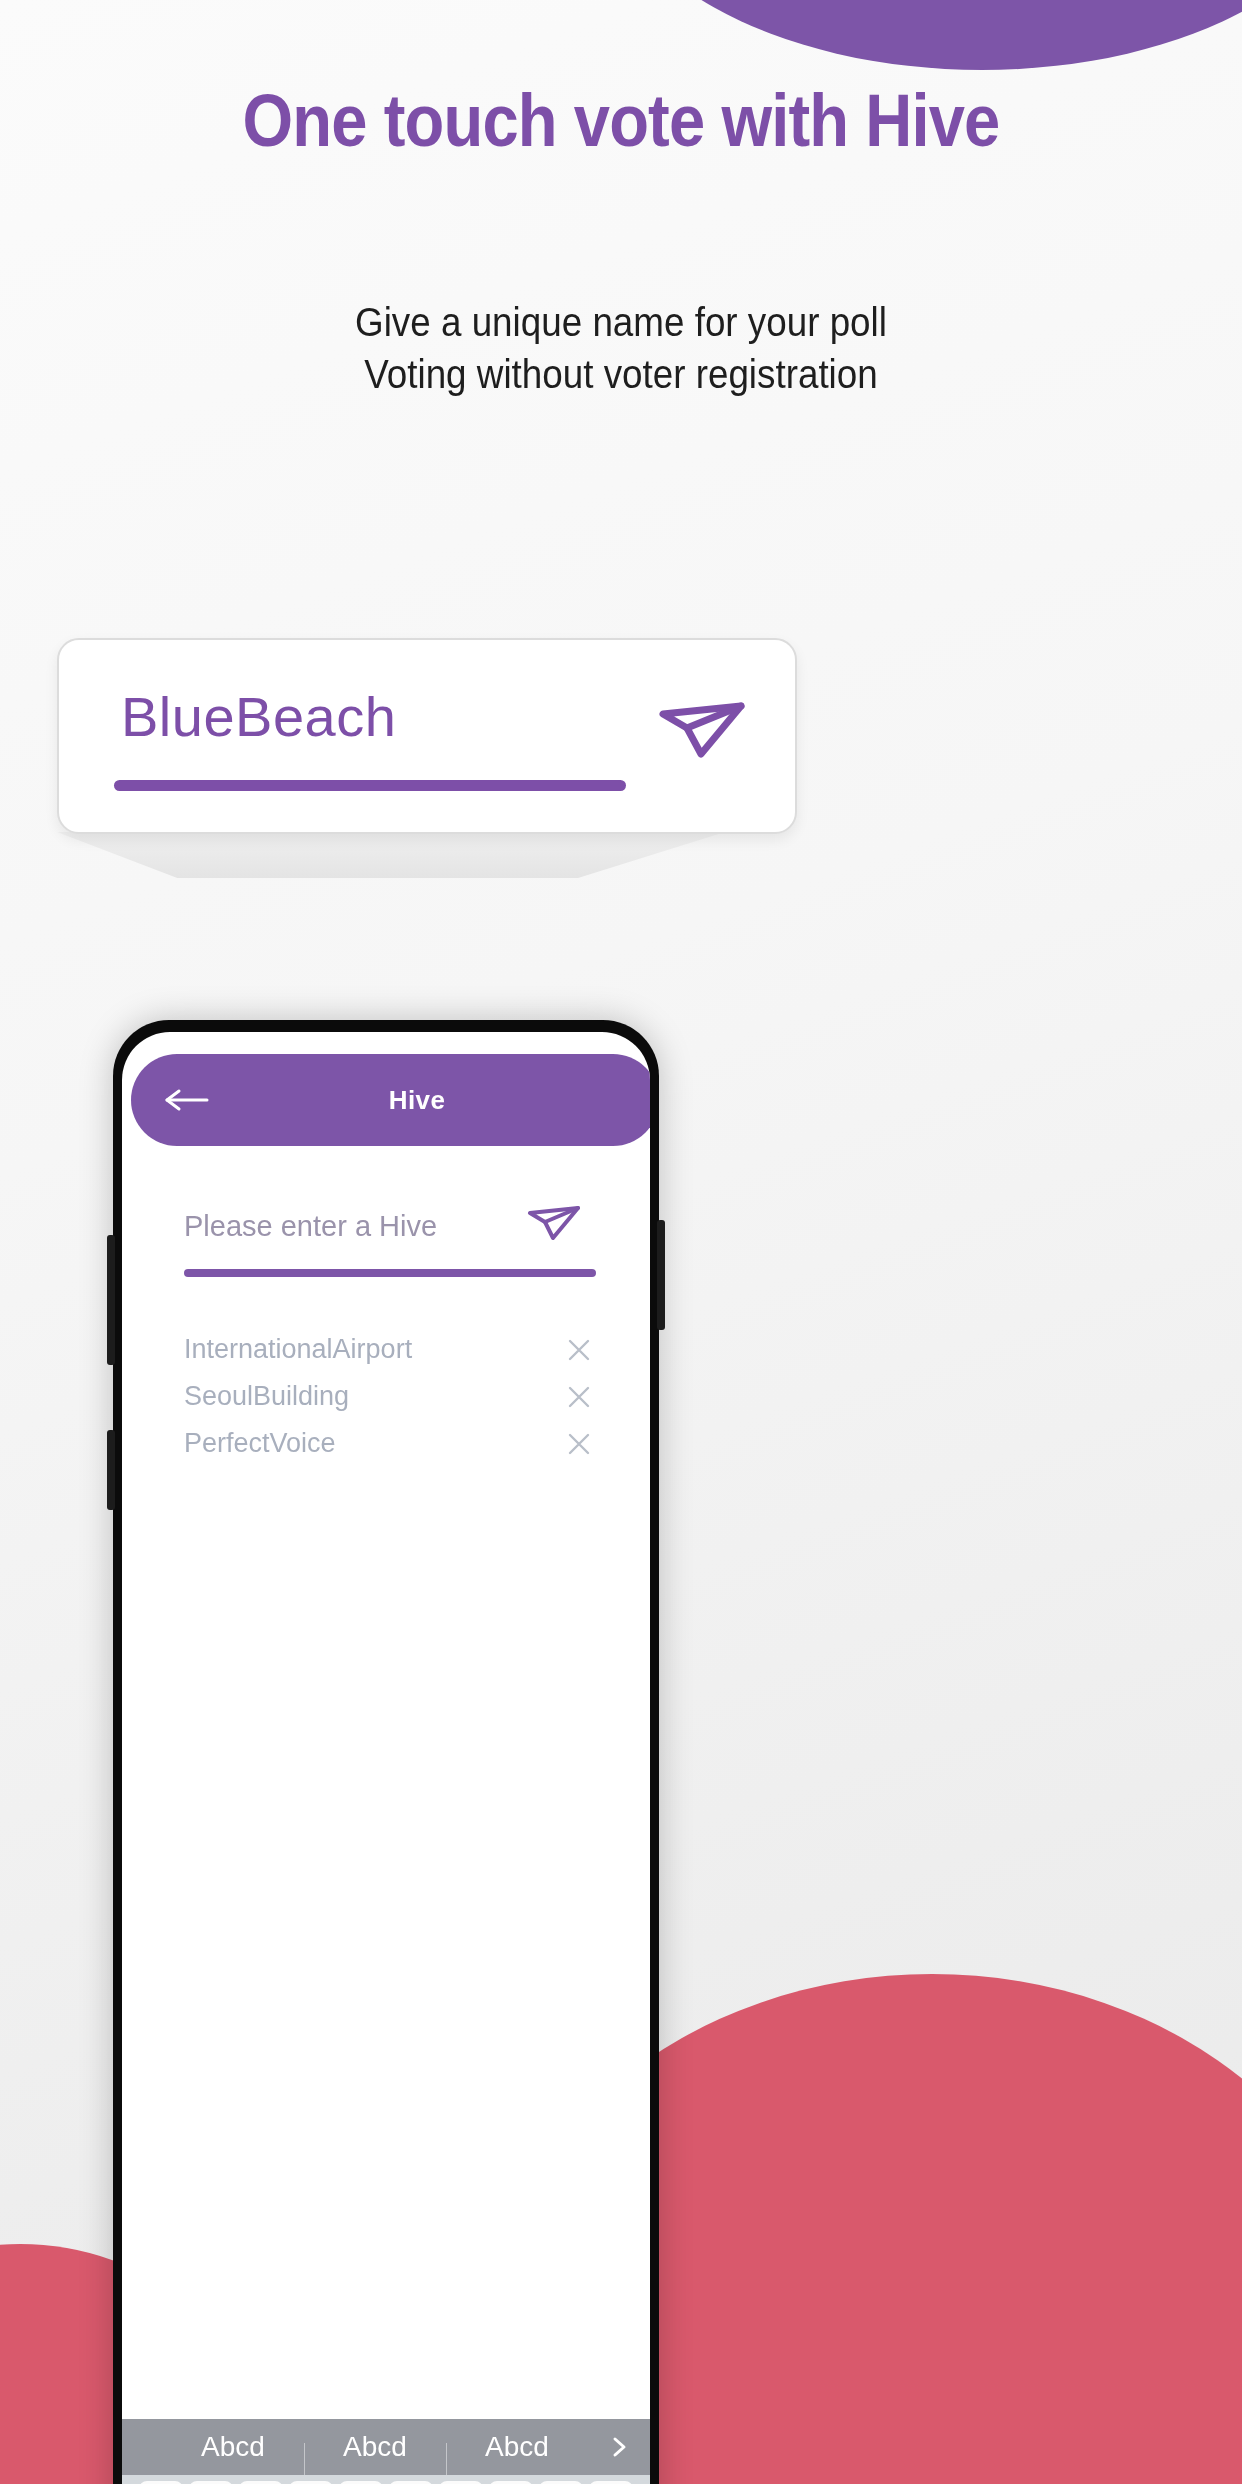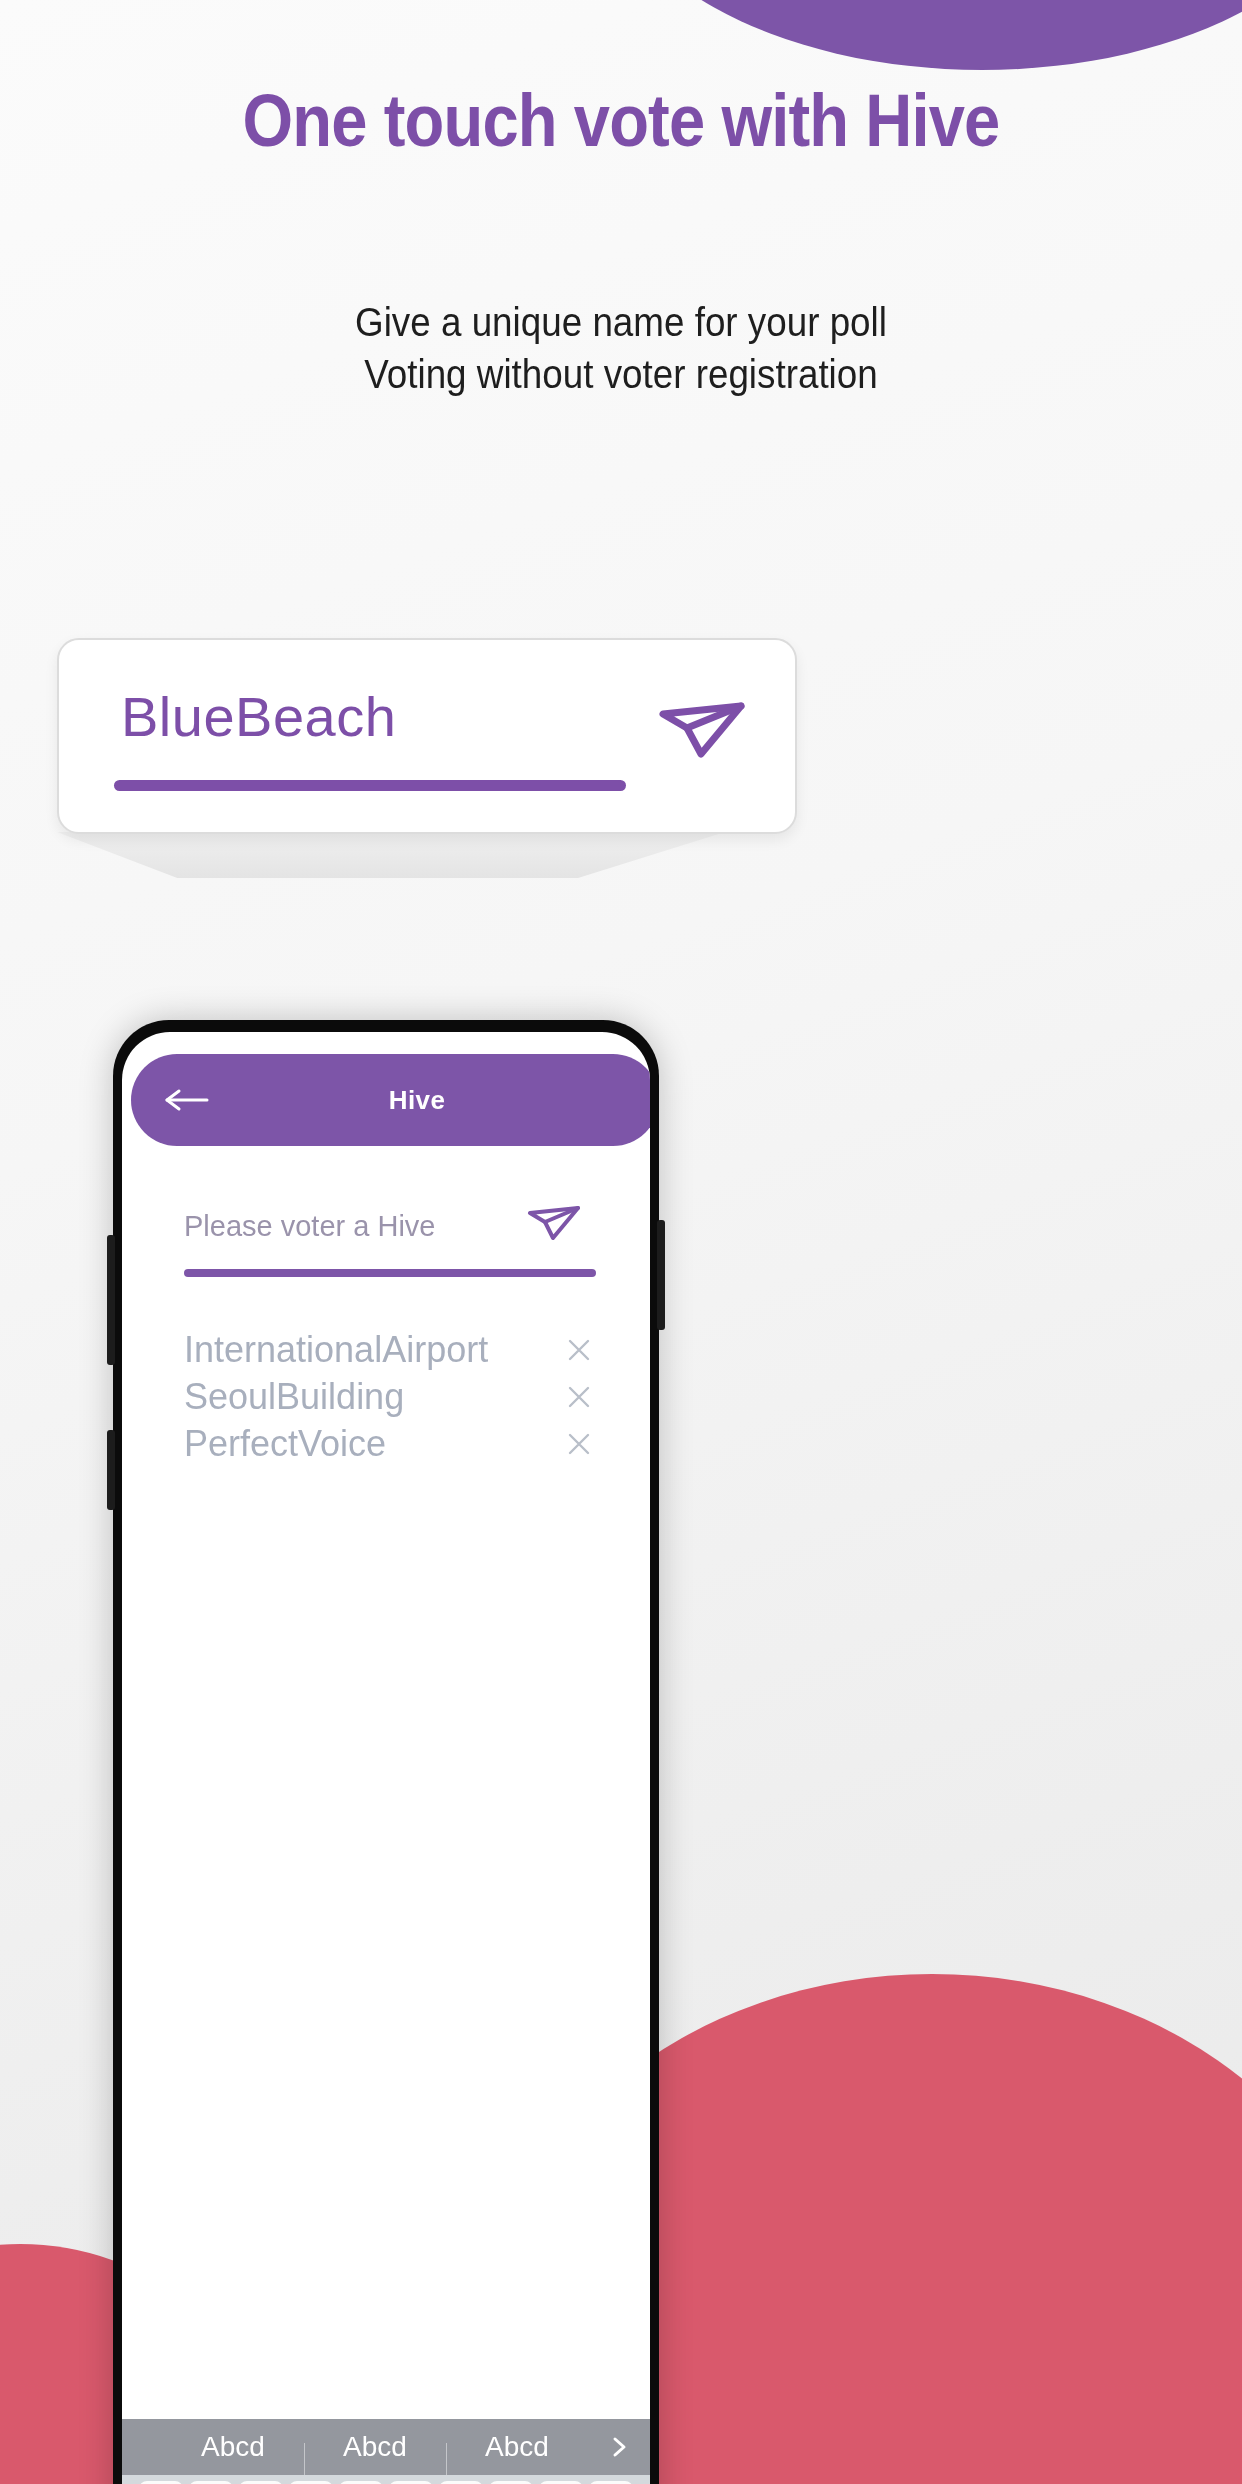--- a/index.html
+++ b/index.html
@@ -172,21 +172,21 @@
   }
 
   .hive-list {
     position: absolute; left: 62px; top: 180px; width: 412px;
   }
   .hive-row {
     display: flex; align-items: center; justify-content: space-between;
     height: 47px;
   }
   .hive-row-label {
-    font-size: 36px; color: #a8afbd;
+    font-size: 27px; color: #a8afbd;
   }
   .hive-row-close {
     width: 26px; height: 26px; margin-right: 4px;
   }
 
   
   .keyboard {
     position: absolute;
     left: 0; top: 1387px;
     width: 528px; height: 103px;
@@ -252,21 +252,21 @@
 <div class="phone">
   <div class="btn-side btn-left-1"></div>
   <div class="btn-side btn-left-2"></div>
   <div class="btn-side btn-right-1"></div>
 
   <div class="phone-screen">
 
     <div class="phone-content">
 
       <div class="hive-input">
-        <div class="hive-input-placeholder">Please voter a Hive</div>
+        <div class="hive-input-placeholder">Please enter a Hive</div>
         <div class="hive-input-underline"></div>
         <div class="hive-send">
           <svg viewBox="0 0 56 38" width="56" height="38" fill="none" stroke="#7d55a8" stroke-width="4" stroke-linecap="round" stroke-linejoin="round">
             <path d="M4 11 L52 6 L27 36 L19 20 Z"></path>
             <path d="M19 20 L52 6"></path>
           </svg>
         </div>
       </div>
 
       <div class="hive-list">

